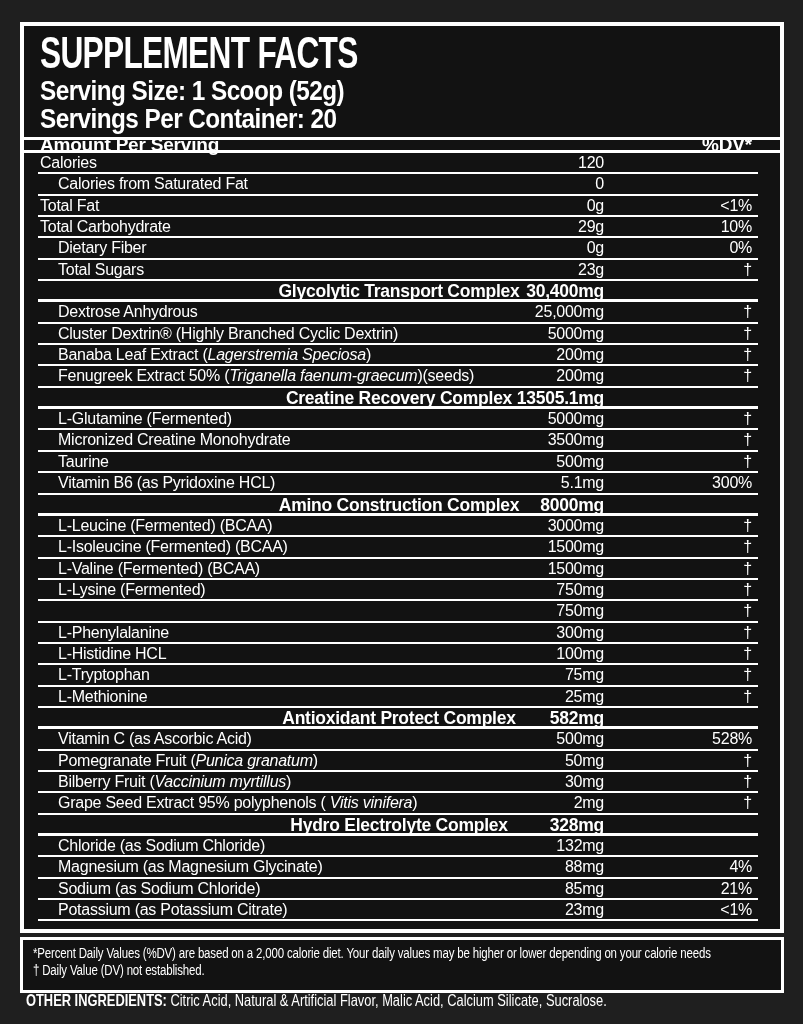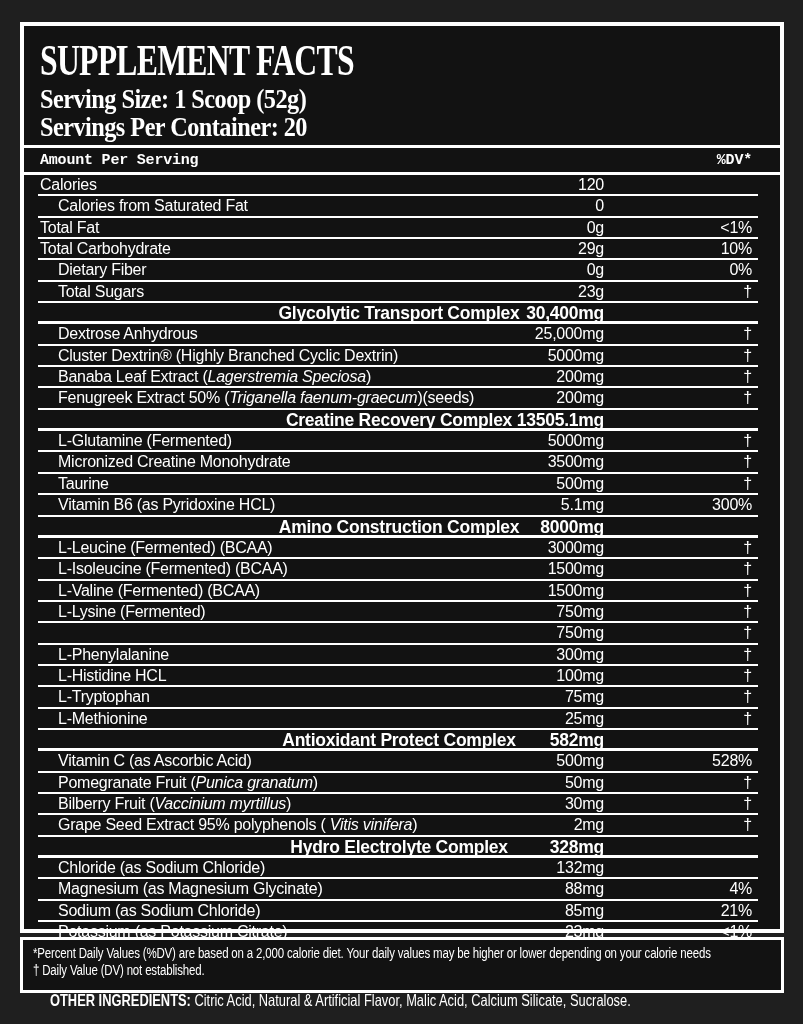--- a/index.html
+++ b/index.html
@@ -15,36 +15,36 @@
     color:var(--text);
     font-family:"Liberation Sans", sans-serif;
     position:relative;
     overflow:hidden;
   }
   .panel{
     position:absolute;left:20px;top:22px;width:764px;height:911px;
     box-sizing:border-box;border:4px solid var(--line);
     background:var(--panel);
   }
-  .hdr{padding:11px 16px 0 16px;font-family:Liberation Serif, serif;}
+  .hdr{padding:3px 16px 0 16px;}
   .title-line{height:48px;}
   .title-line>span{
     display:inline-block;transform:scaleX(.72);transform-origin:0 0;
     font-weight:bold;font-size:44px;line-height:48px;letter-spacing:-1px;white-space:nowrap;
   }
   .sub-line{height:28px;}
   .sub-line>span{
     display:inline-block;transform:scaleX(.9);transform-origin:0 0;
     font-weight:bold;font-size:27px;line-height:28px;letter-spacing:-0.6px;white-space:nowrap;
   }
   .band{
-    box-sizing:border-box;height:30px;margin-top:4px;
+    box-sizing:border-box;height:16px;margin-top:4px;
     border-top:3px solid var(--line);border-bottom:3px solid var(--line);
     display:flex;justify-content:space-between;align-items:center;
-    padding:0 28px 0 16px;font-weight:bold;font-size:15px;letter-spacing:-0.2px;font-family:Liberation Mono, monospace;
+    padding:0 28px 0 16px;font-weight:bold;font-size:19px;letter-spacing:-0.2px;
   }
   .rows{padding:0 22px 0 14px;}
   .row{
     box-sizing:border-box;height:21.35px;
     border-bottom:2px solid var(--line);
     position:relative;font-size:16px;line-height:20px;
     letter-spacing:-0.25px;white-space:nowrap;
   }
   .row .lab{padding-left:2px;}
   .row.ind .lab{padding-left:20px;}
@@ -55,21 +55,21 @@
   .footbox{
     position:absolute;left:20px;top:937px;width:764px;height:56px;
     box-sizing:border-box;border:3px solid var(--line);
     background:var(--panel);padding:4px 0 0 10px;overflow:hidden;
   }
   .footbox .fline{height:17px;}
   .footbox .fline>span{
     display:inline-block;transform:scaleX(.82);transform-origin:0 0;
     font-size:14px;line-height:17px;letter-spacing:-0.2px;white-space:nowrap;font-weight:500;
   }
-  .other{position:absolute;left:50px;top:990px;height:20px;}
+  .other{position:absolute;left:26px;top:990px;height:20px;}
   .other>span{
     display:inline-block;transform:scaleX(.78);transform-origin:0 0;
     font-size:16.5px;line-height:20px;white-space:nowrap;
   }
   .other .oi{font-weight:bold;}
 </style>
 </head>
 <body>
 
 <div class="panel">

